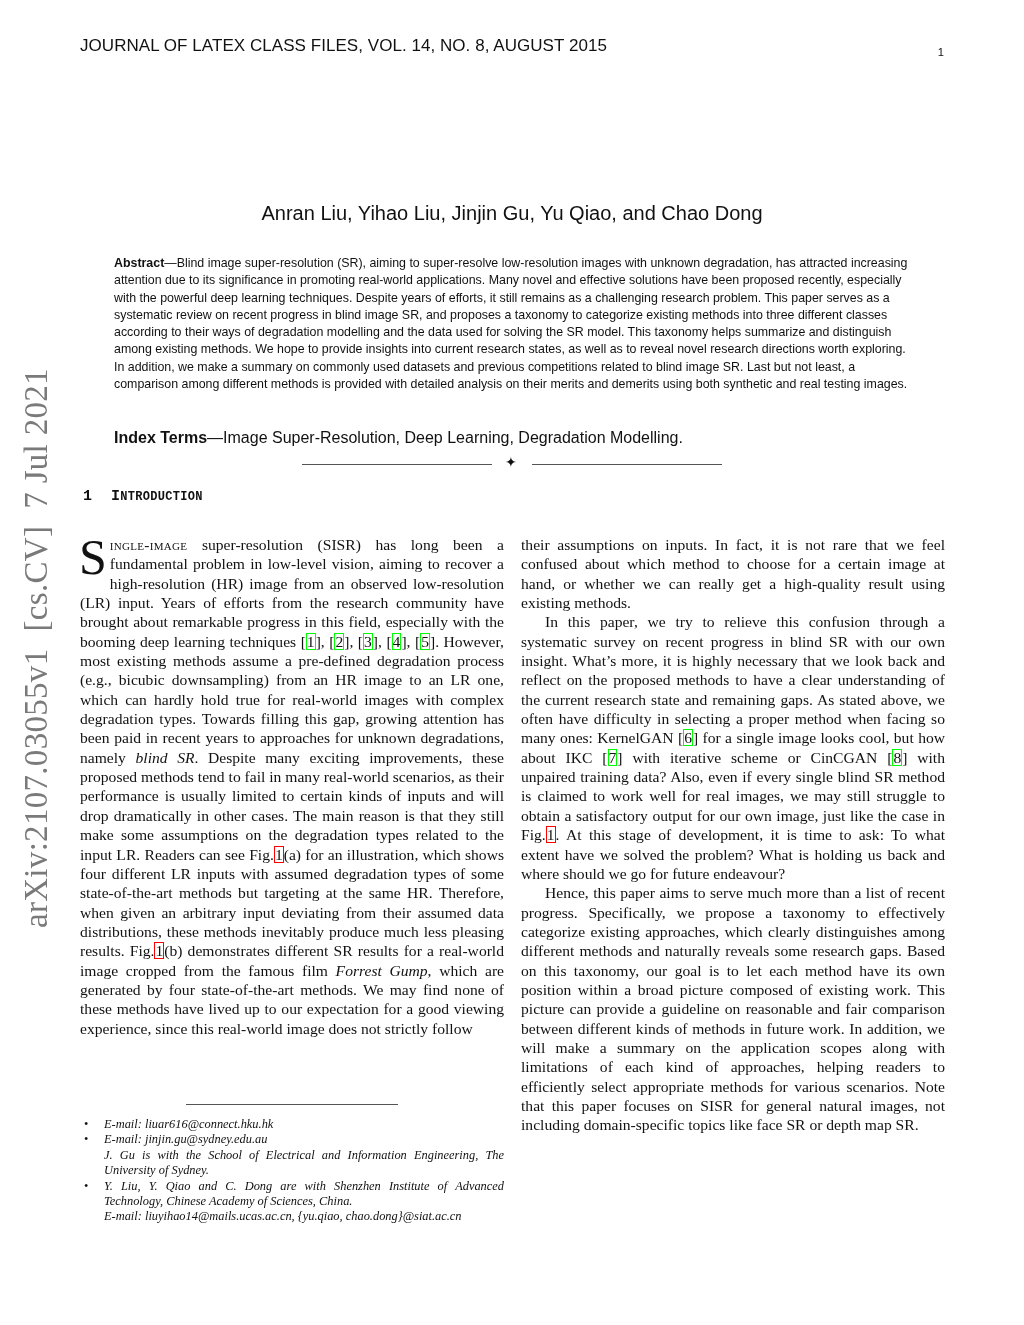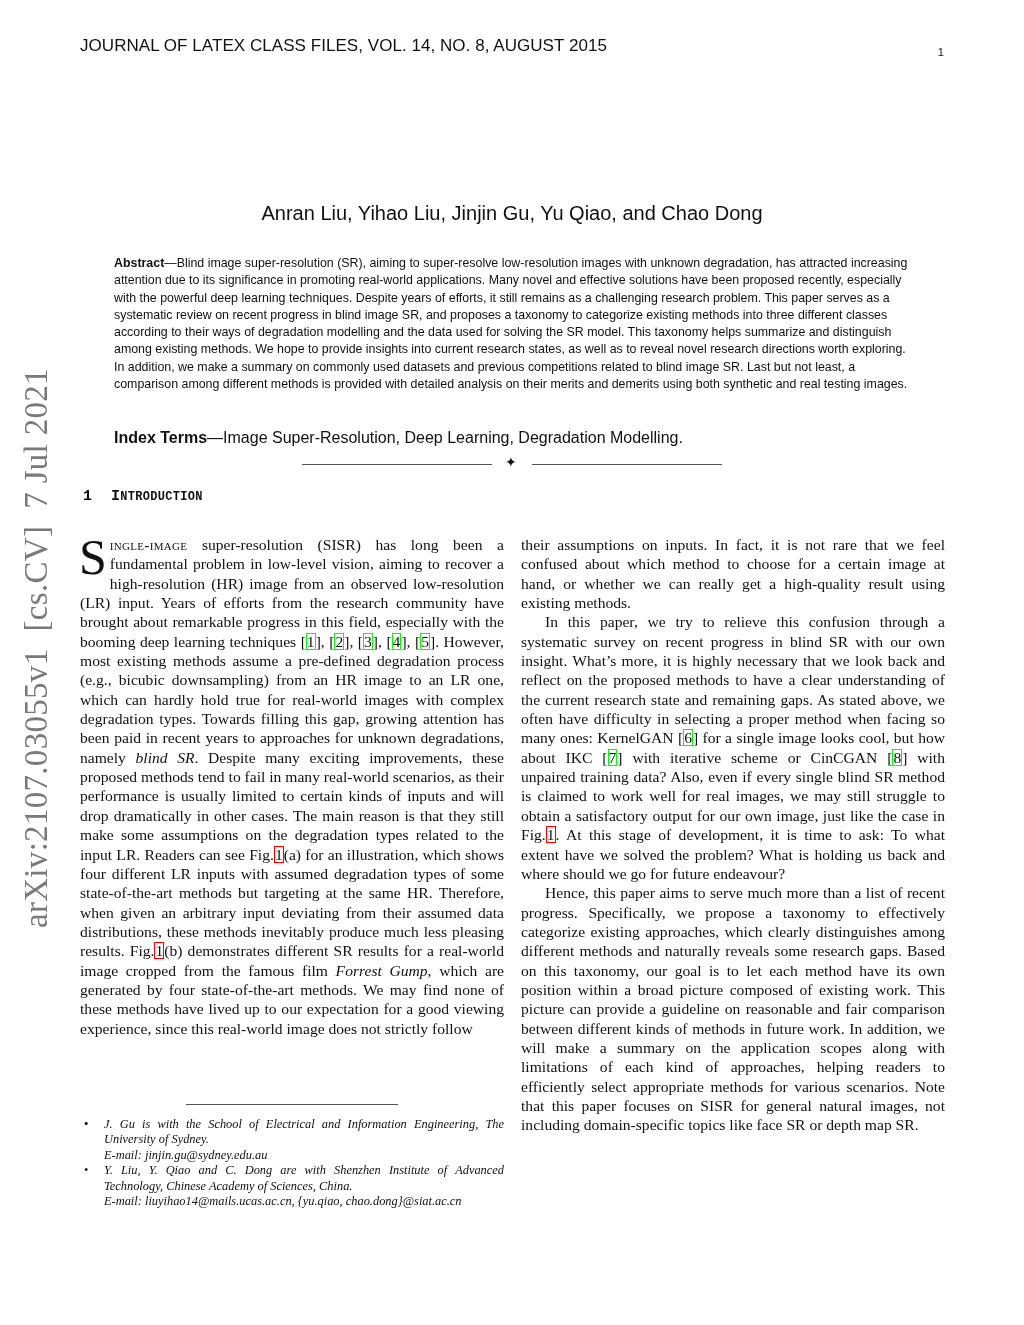--- a/index.html
+++ b/index.html
@@ -74,25 +74,26 @@
 </div>
 
 <div id="col-left" class="col serif">
   <p class="noindent"><span class="dropcap">S</span><span class="smallcaps">ingle-image</span><span> super-resolution (SISR) has long been a fundamental problem in low-level vision, aiming to recover a high-resolution (HR) image from an observed low-resolution (LR) input. Years of efforts from the research community have brought about remarkable progress in this field, especially with the booming deep learning techniques </span>[<span class="cite" style="outline-color: rgb(0, 255, 0);">1</span>], [<span class="cite" style="outline-color: rgb(0, 255, 0);">2</span>], [<span class="cite" style="outline-color: rgb(0, 255, 0);">3</span>], [<span class="cite" style="outline-color: rgb(0, 255, 0);">4</span>], [<span class="cite" style="outline-color: rgb(0, 255, 0);">5</span>]<span>. However, most existing methods assume a pre-defined degradation process (e.g., bicubic downsam­pling) from an HR image to an LR one, which can hardly hold true for real-world images with complex degradation types. Towards filling this gap, growing attention has been paid in recent years to approaches for unknown degra­dations, namely </span><i>blind SR</i><span>. Despite many exciting improve­ments, these proposed methods tend to fail in many real-world scenarios, as their performance is usually limited to certain kinds of inputs and will drop dramatically in other cases. The main reason is that they still make some assumptions on the degradation types related to the input LR. Readers can see Fig.</span><span class="figref" style="outline-color: rgb(255, 0, 0);">1</span><span>(a) for an illustration, which shows four different LR inputs with assumed degradation types of some state-of-the-art methods but targeting at the same HR. Therefore, when given an arbitrary input deviating from their assumed data distributions, these methods inevitably produce much less pleasing results. Fig.</span><span class="figref" style="outline-color: rgb(255, 0, 0);">1</span><span>(b) demonstrates different SR results for a real-world image cropped from the famous film </span><i>Forrest Gump</i><span>, which are generated by four state-of-the-art methods. We may find none of these methods have lived up to our expectation for a good viewing expe­rience, since this real-world image does not strictly follow</span></p>
 </div>
 
 <div id="footnote-rule"></div>
 <div id="footnotes" class="serif">
   <div class="fn">
     <span class="bullet">•</span>
+    <span class="fn-line">E-mail: liuar616@connect.hku.hk</span>
   </div>
   <div class="fn">
     <span class="bullet">•</span>
+    <span class="fn-line">E-mail: jinjin.gu@sydney.edu.au</span>
     <span class="fn-line">J. Gu is with the School of Electrical and Information Engineering, The University of Sydney.</span>
-    <span class="fn-line">E-mail: jinjin.gu@sydney.edu.au</span>
   </div>
   <div class="fn">
     <span class="bullet">•</span>
     <span class="fn-line">Y. Liu, Y. Qiao and C. Dong are with Shenzhen Institute of Advanced Technology, Chinese Academy of Sciences, China.</span>
     <span class="fn-line">E-mail: liuyihao14@mails.ucas.ac.cn, {yu.qiao, chao.dong}@siat.ac.cn</span>
   </div>
 </div>
 
 <div id="col-right" class="col serif">
   <p class="noindent">their assumptions on inputs. In fact, it is not rare that we feel confused about which method to choose for a certain image at hand, or whether we can really get a high-quality result using existing methods.</p>

